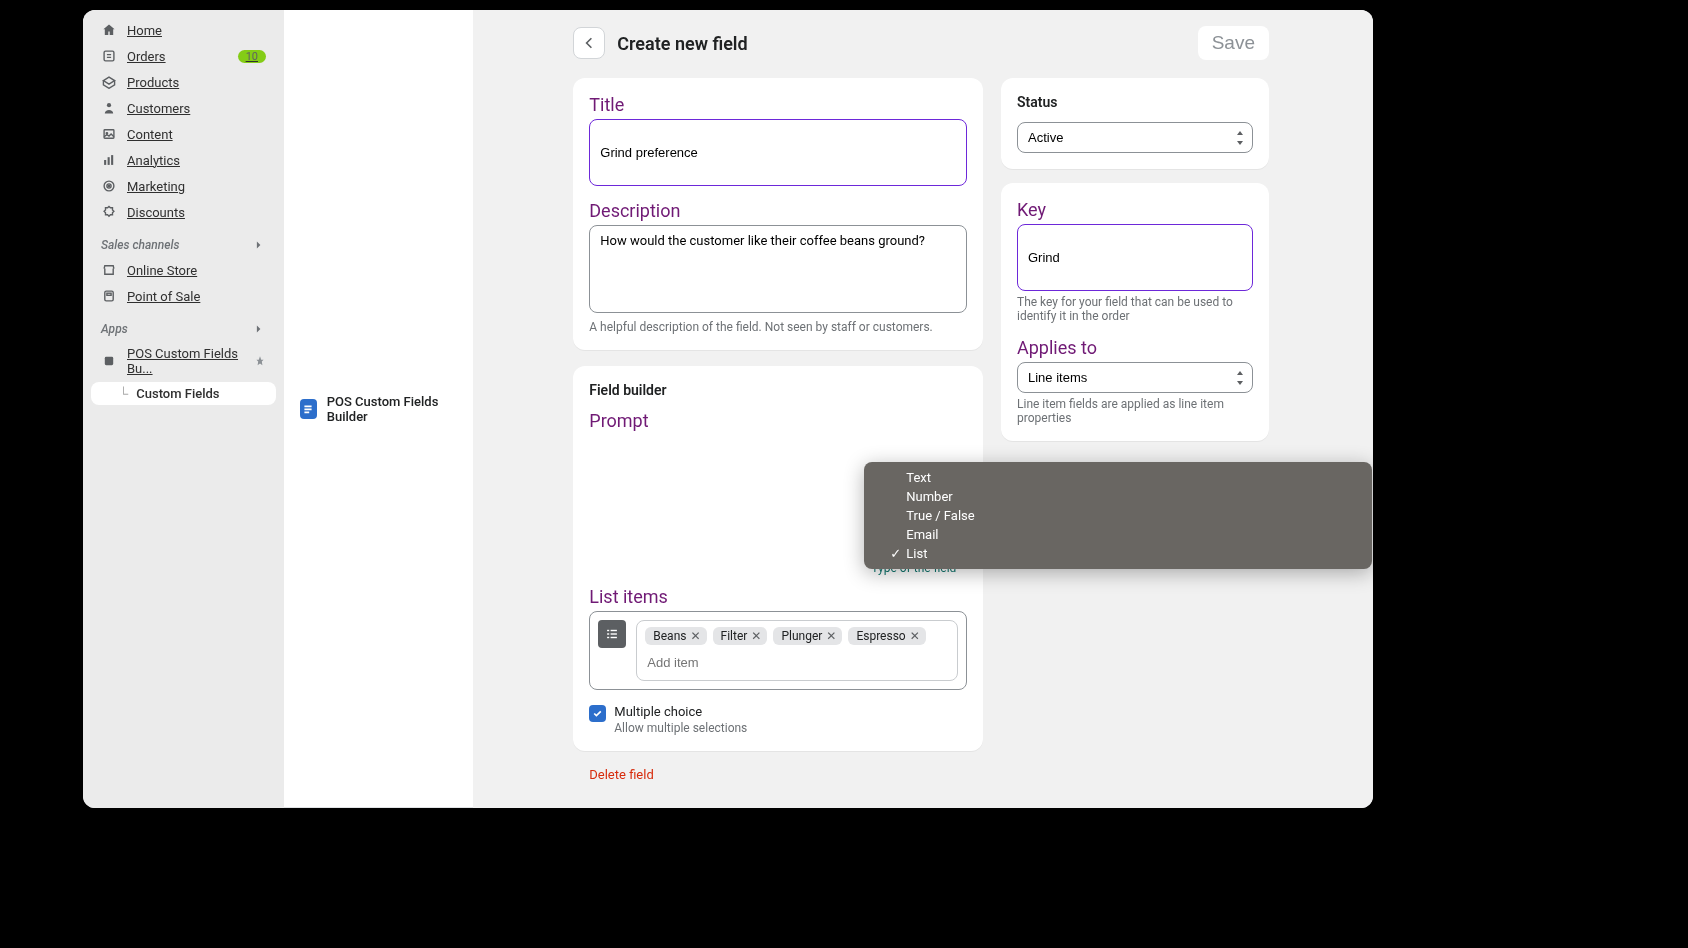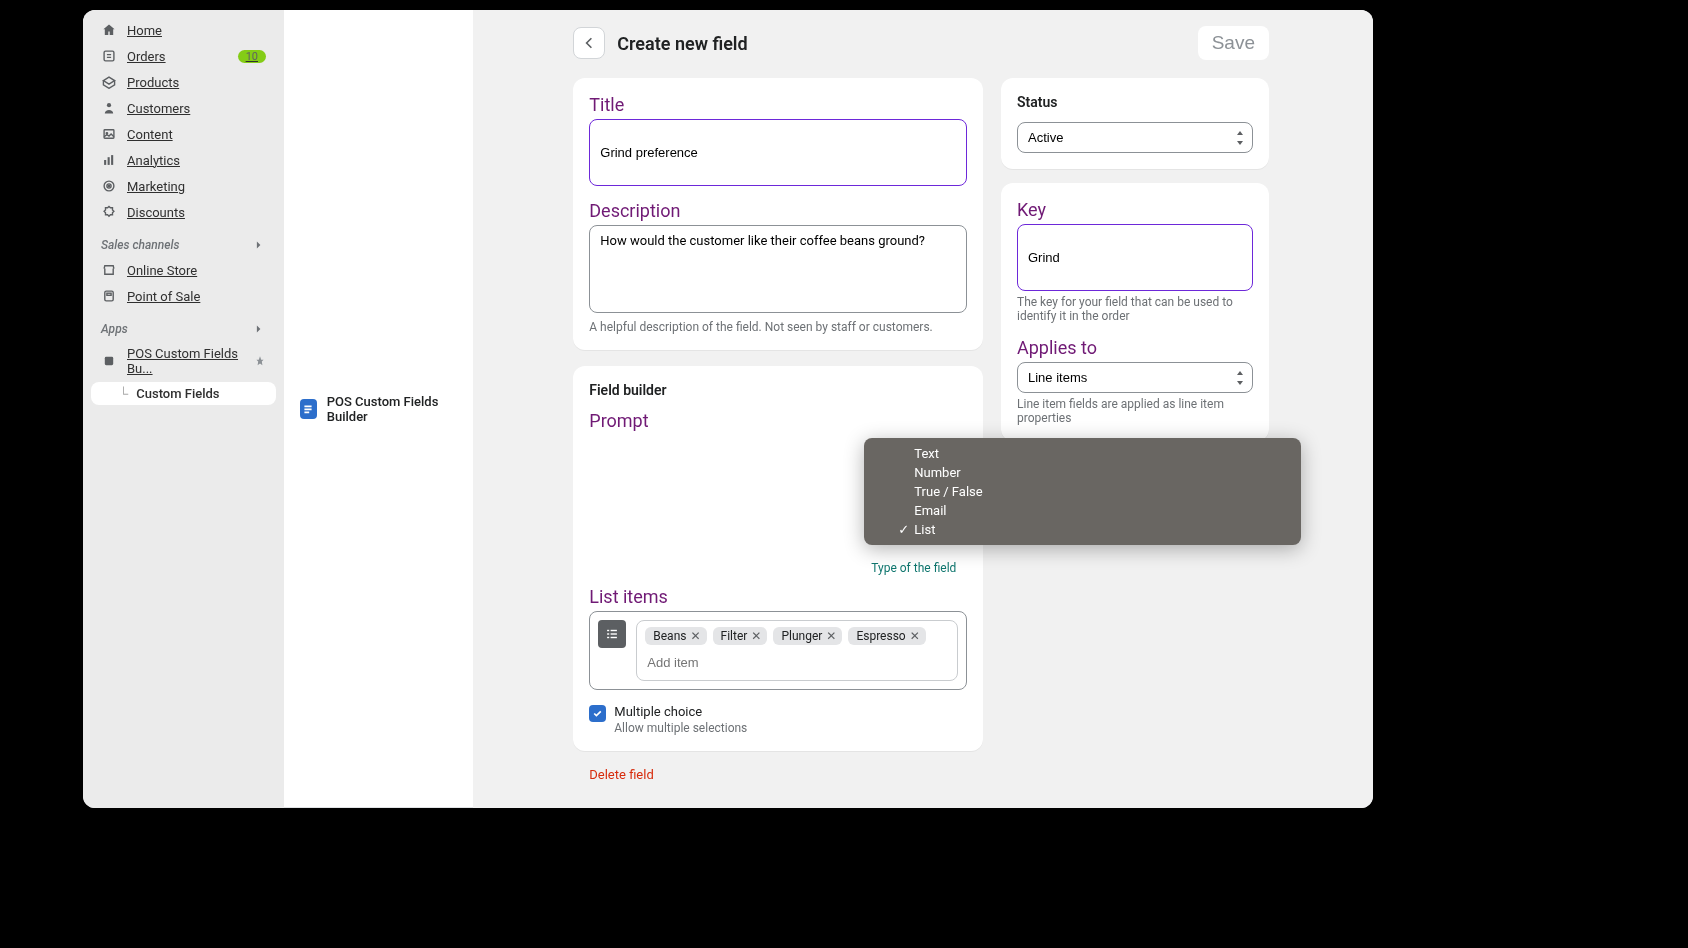--- a/index.html
+++ b/index.html
@@ -28,21 +28,21 @@
 .card h3 { font-size: 14px; font-weight: 600; margin-bottom: 12px; }
 .form-group { margin-bottom: 14px; }
 .form-group:last-child { margin-bottom: 0; }
 .form-label { font-size: 18px; color: #701a75; margin-bottom: 4px; display: block; }
 .text-input { width: 100%; padding: 25px 10px; border: 1px solid #6d28d9; border-radius: 8px; font-size: 13px; }
 .textarea { width: 100%; padding: 7px 10px; border: 1px solid #8c9196; border-radius: 8px; font-size: 13px; height: 88px; resize: none; font-family: inherit; }
 .help-text { font-size: 12px; color: #6d7175; margin-top: 4px; }
 .select-wrap { position: relative; }
 .select { width: 100%; padding: 7px 28px 7px 10px; border: 1px solid #8c9196; border-radius: 8px; font-size: 13px; background: #fff; appearance: none; cursor: pointer; }
 .select-caret { position: absolute; right: 8px; top: 50%; transform: translateY(-50%); pointer-events: none; color: #5c5f62; display: flex; flex-direction: column; }
-.dropdown-panel { position: absolute; left: 391px; top: 428px; width: 437px; background: #696662; border-radius: 8px; padding: 6px 16px; z-index: 50; box-shadow: 0 4px 20px rgba(0,0,0,0.3); }
+.dropdown-panel { position: absolute; left: 391px; top: 452px; width: 508px; background: #696662; border-radius: 8px; padding: 6px 8px; z-index: 50; box-shadow: 0 4px 20px rgba(0,0,0,0.3); }
 .dropdown-option { padding: 2px 18px; color: #fff; font-size: 13px; display: flex; align-items: center; gap: 6px; cursor: pointer; }
 .dropdown-option .check { width: 10px; display: inline-block; }
 .tags-box { border: 1px solid #8c9196; border-radius: 8px; padding: 8px; display: flex; gap: 10px; align-items: flex-start; }
 .tags-left-icon { width: 28px; height: 28px; background: #5c5f62; border-radius: 4px; display: flex; align-items: center; justify-content: center; color: #fff; flex-shrink: 0; }
 .tags-inner { flex: 1; border: 1px solid #c9cccf; border-radius: 8px; padding: 6px 8px; display: flex; flex-wrap: wrap; gap: 6px; }
 .tag { background: #e4e5e7; border-radius: 6px; padding: 2px 6px 2px 8px; font-size: 12px; display: flex; align-items: center; gap: 4px; }
 .tag .x { cursor: pointer; color: #5c5f62; }
 .add-item-input { border: none; outline: none; font-size: 13px; width: 100%; padding: 4px 2px; color: #6d7175; }
 .checkbox-row { display: flex; align-items: flex-start; gap: 8px; }
 .checkbox { width: 17px; height: 17px; background: #2c6ecb; border-radius: 4px; display: flex; align-items: center; justify-content: center; color: #fff; flex-shrink: 0; margin-top: 1px; }

